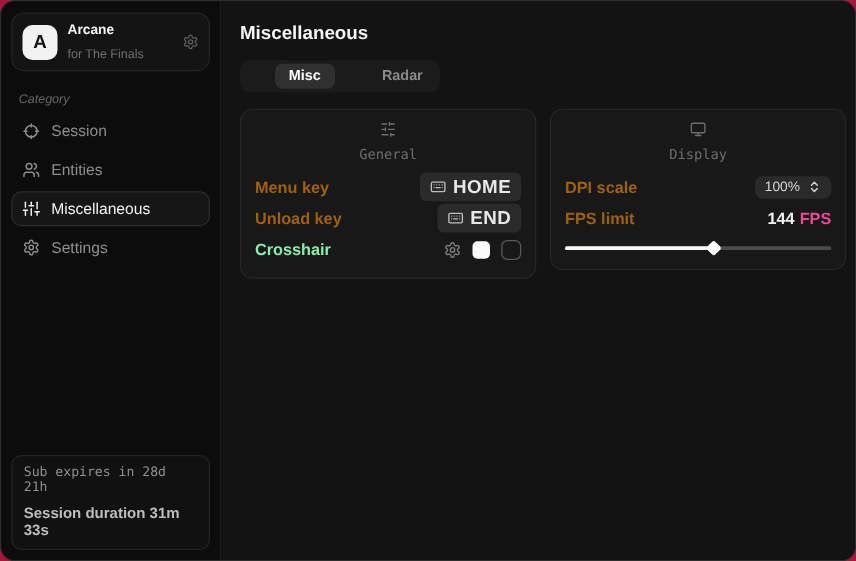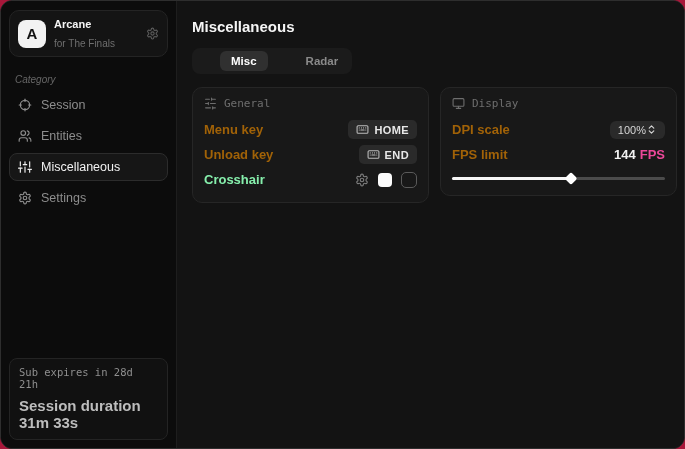--- a/index.html
+++ b/index.html
@@ -56,21 +56,21 @@
   }
   .sidebar-spacer { flex:1; }
   .sub-card {
     border:1px solid #242424; border-radius:8px;
     background:#111; padding:7px 9px 8px 9px;
   }
   .sub-line1 {
     font-family:"DejaVu Sans Mono", monospace;
     color:#8f8f8f; font-size:10.5px; margin-bottom:7px;
   }
-  .sub-line2 { color:#bdbdbd; font-size:15px; font-weight:bold; }
+  .sub-line2 { color:#bdbdbd; font-size:12px; font-weight:bold; }
   
   .main { flex:1; background:#131313; padding:17px 15px; display:flex; flex-direction:column; }
   .page-title { color:#f5f5f5; font-size:15px; font-weight:bold; }
   .tabs {
     margin-top:13px;
     display:inline-flex; align-self:flex-start;
     background:#1b1b1b; border-radius:8px; padding:3px; gap:2px;
   }
   .tab {
     font-size:11.5px; color:#8a8a8a;
@@ -82,47 +82,47 @@
     width:237px;
     background:#181818;
     border:1px solid #262626;
     border-radius:10px;
     padding:9px 11px 11px 11px;
     align-self:flex-start;
   }
   .card-header {
     display:flex; align-items:center; gap:7px;
     color:#6e6e6e; margin-bottom:8px;
-    font-family:"DejaVu Sans Mono", monospace; font-size:11px;
+    font-family:"DejaVu Sans Mono", monospace; font-size:11px;flex-direction:column;
   }
   .row {
     display:flex; align-items:center; justify-content:space-between;
     min-height:23px;
   }
   .row + .row { margin-top:2px;text-align:center; }
   .row-label { color:#a16207; font-size:13px; font-weight:bold; }
   .row-label.dim { color:#86efac; }
   .keycap {
     display:inline-flex; align-items:center; gap:5px;
     background:#2a2a2a; border-radius:5px;
     padding:3px 8px;
-    color:#e8e8e8; font-size:11px; font-weight:bold; letter-spacing:.4px;
+    color:#e8e8e8; font-size:15px; font-weight:bold; letter-spacing:.4px;
     cursor:pointer;
   }
   .keycap svg { color:#bdbdbd; }
   .crosshair-controls { display:flex; align-items:center; gap:9px; }
   .swatch {
     width:14px; height:14px; border-radius:4px; background:#fbfbfb; cursor:pointer;
   }
   .checkbox {
     width:16px; height:16px; border-radius:5px;
     border:1.5px solid #5a5a5a; background:transparent; cursor:pointer;
   }
   .chip {
-    display:inline-flex; align-items:center; 
+    display:inline-flex; align-items:center; gap:6px;
     background:#2a2a2a; border-radius:6px;
     padding:3px 8px;
     color:#d6d6d6; font-size:11px; cursor:pointer;
   }
   .fps-value { font-size:13px; font-weight:bold; }
   .fps-value .num { color:#f2f2f2; }
   .fps-value .unit { color:#ec4899; margin-left:4px; }
   .slider { position:relative; height:12px; margin-top:6px; cursor:pointer; }
   .slider-track {
     position:absolute; left:0; right:0; top:5px; height:3px;

